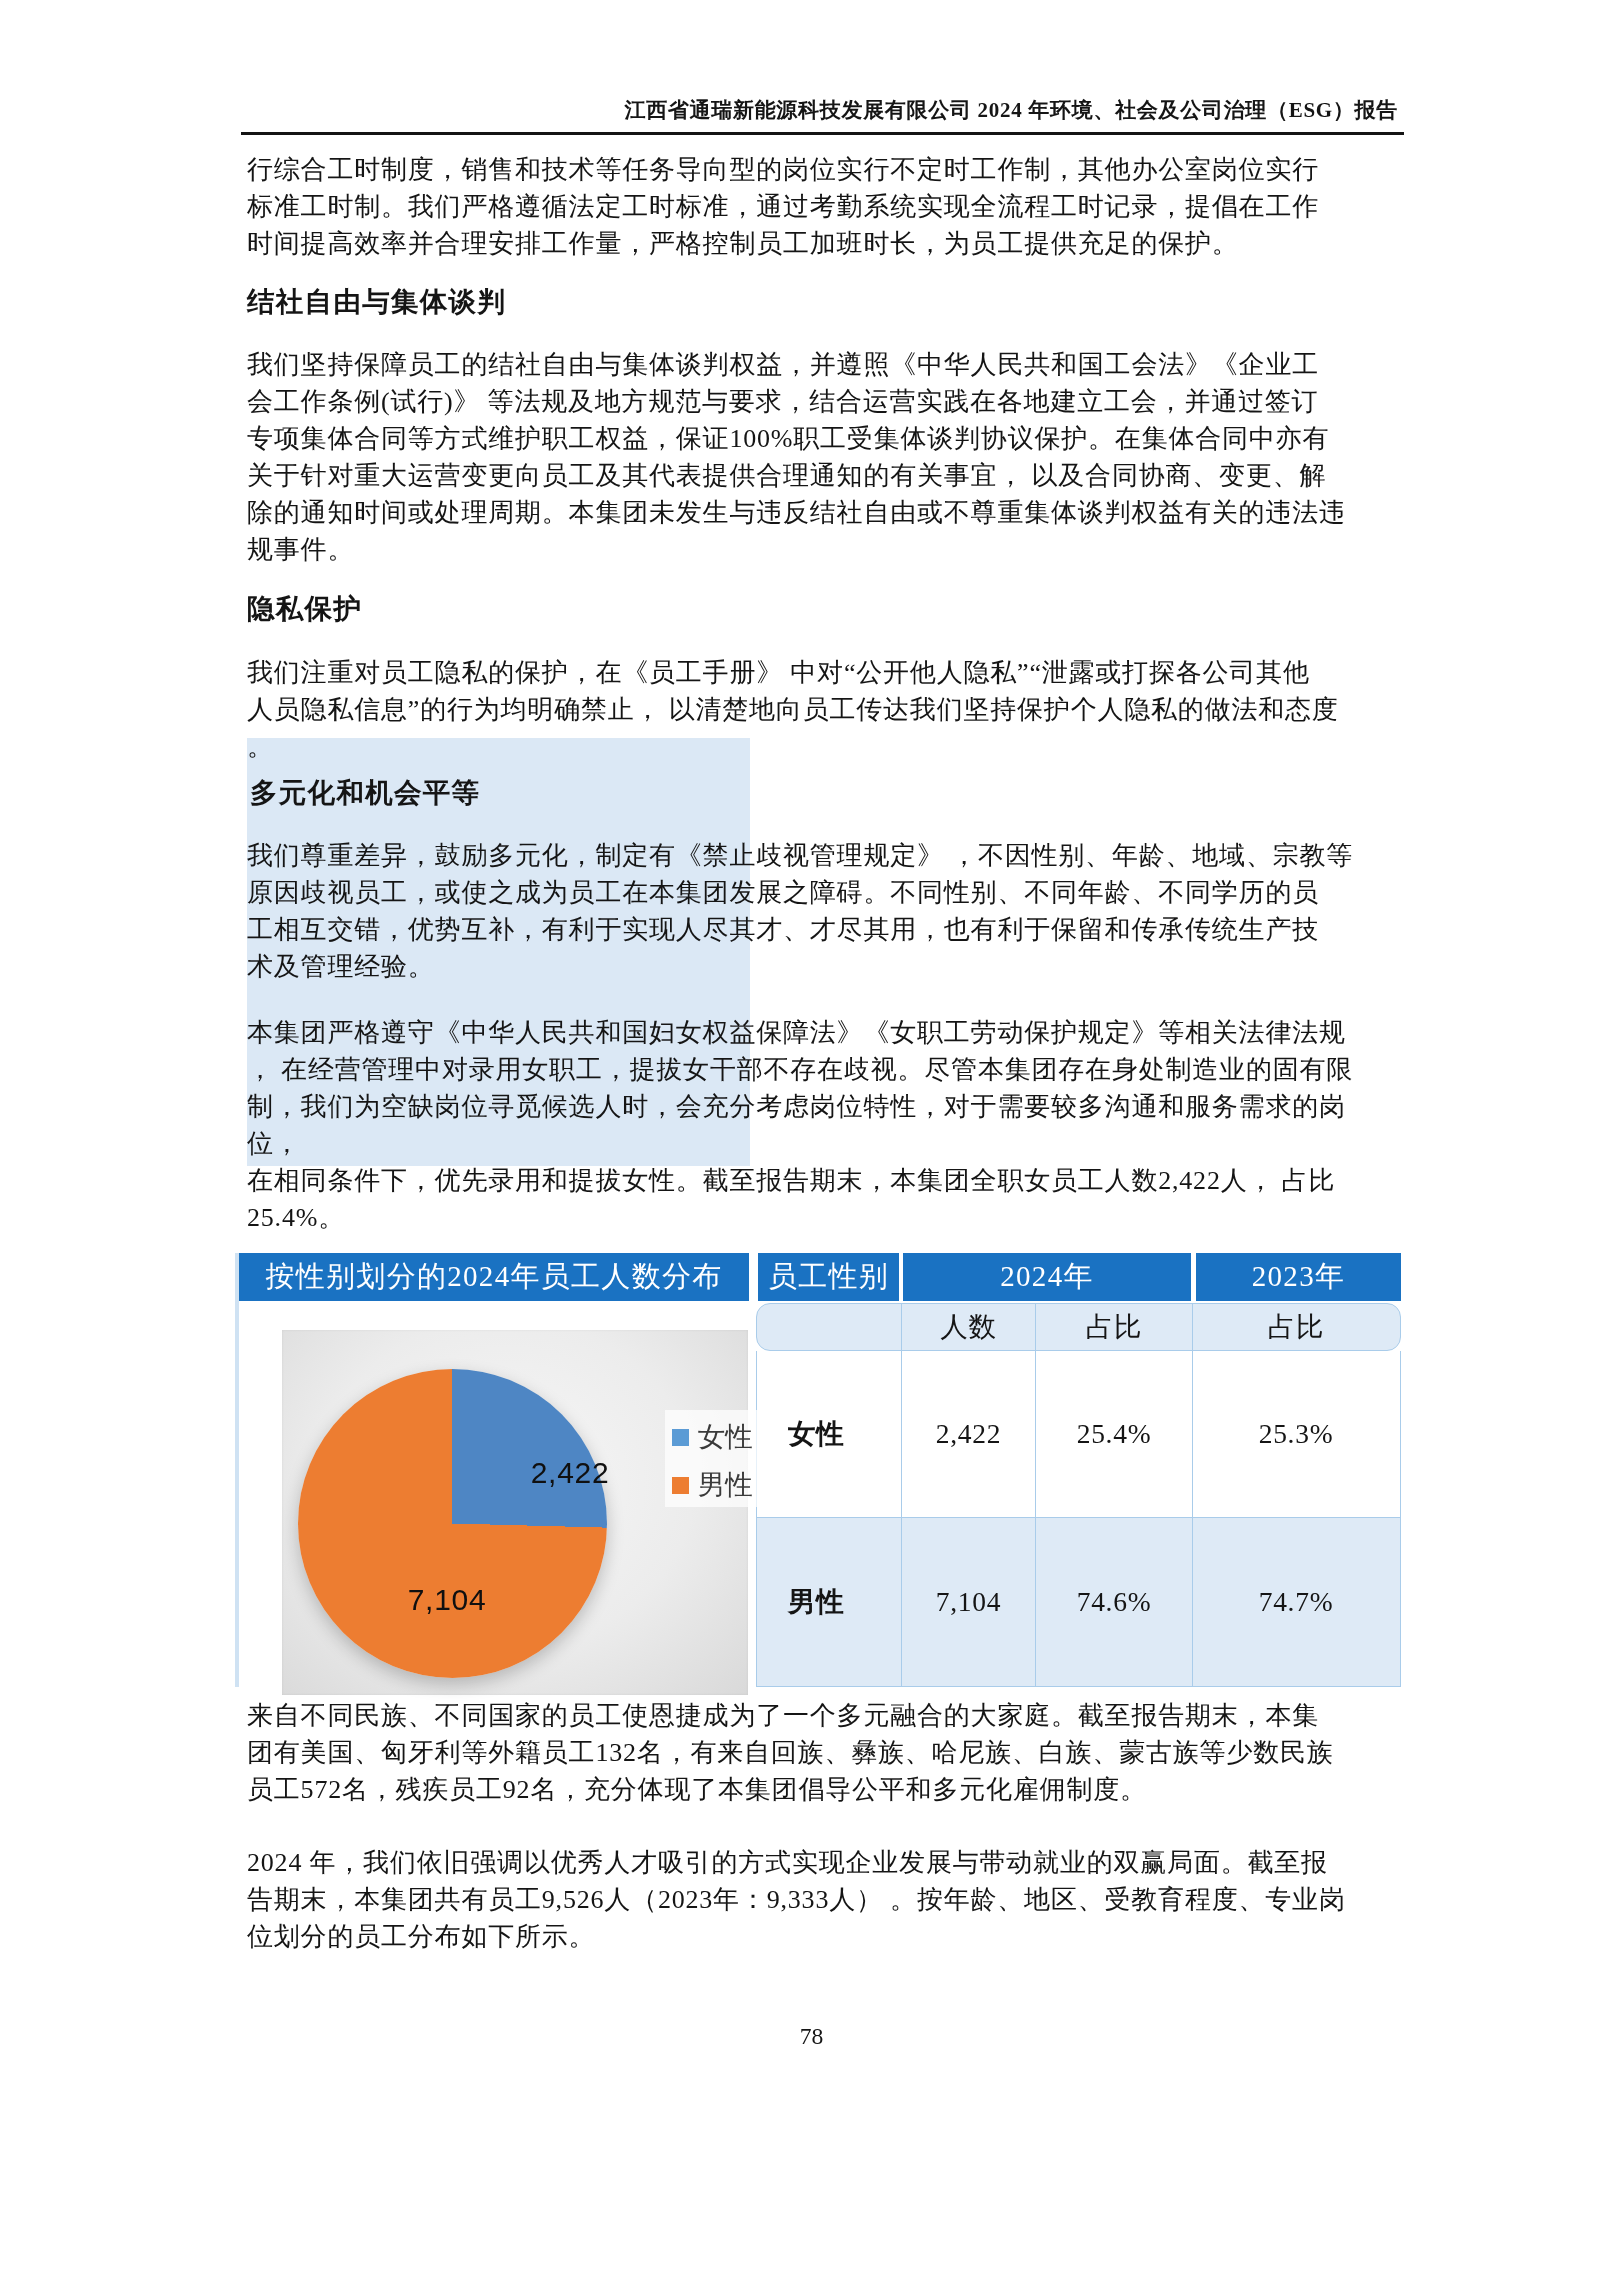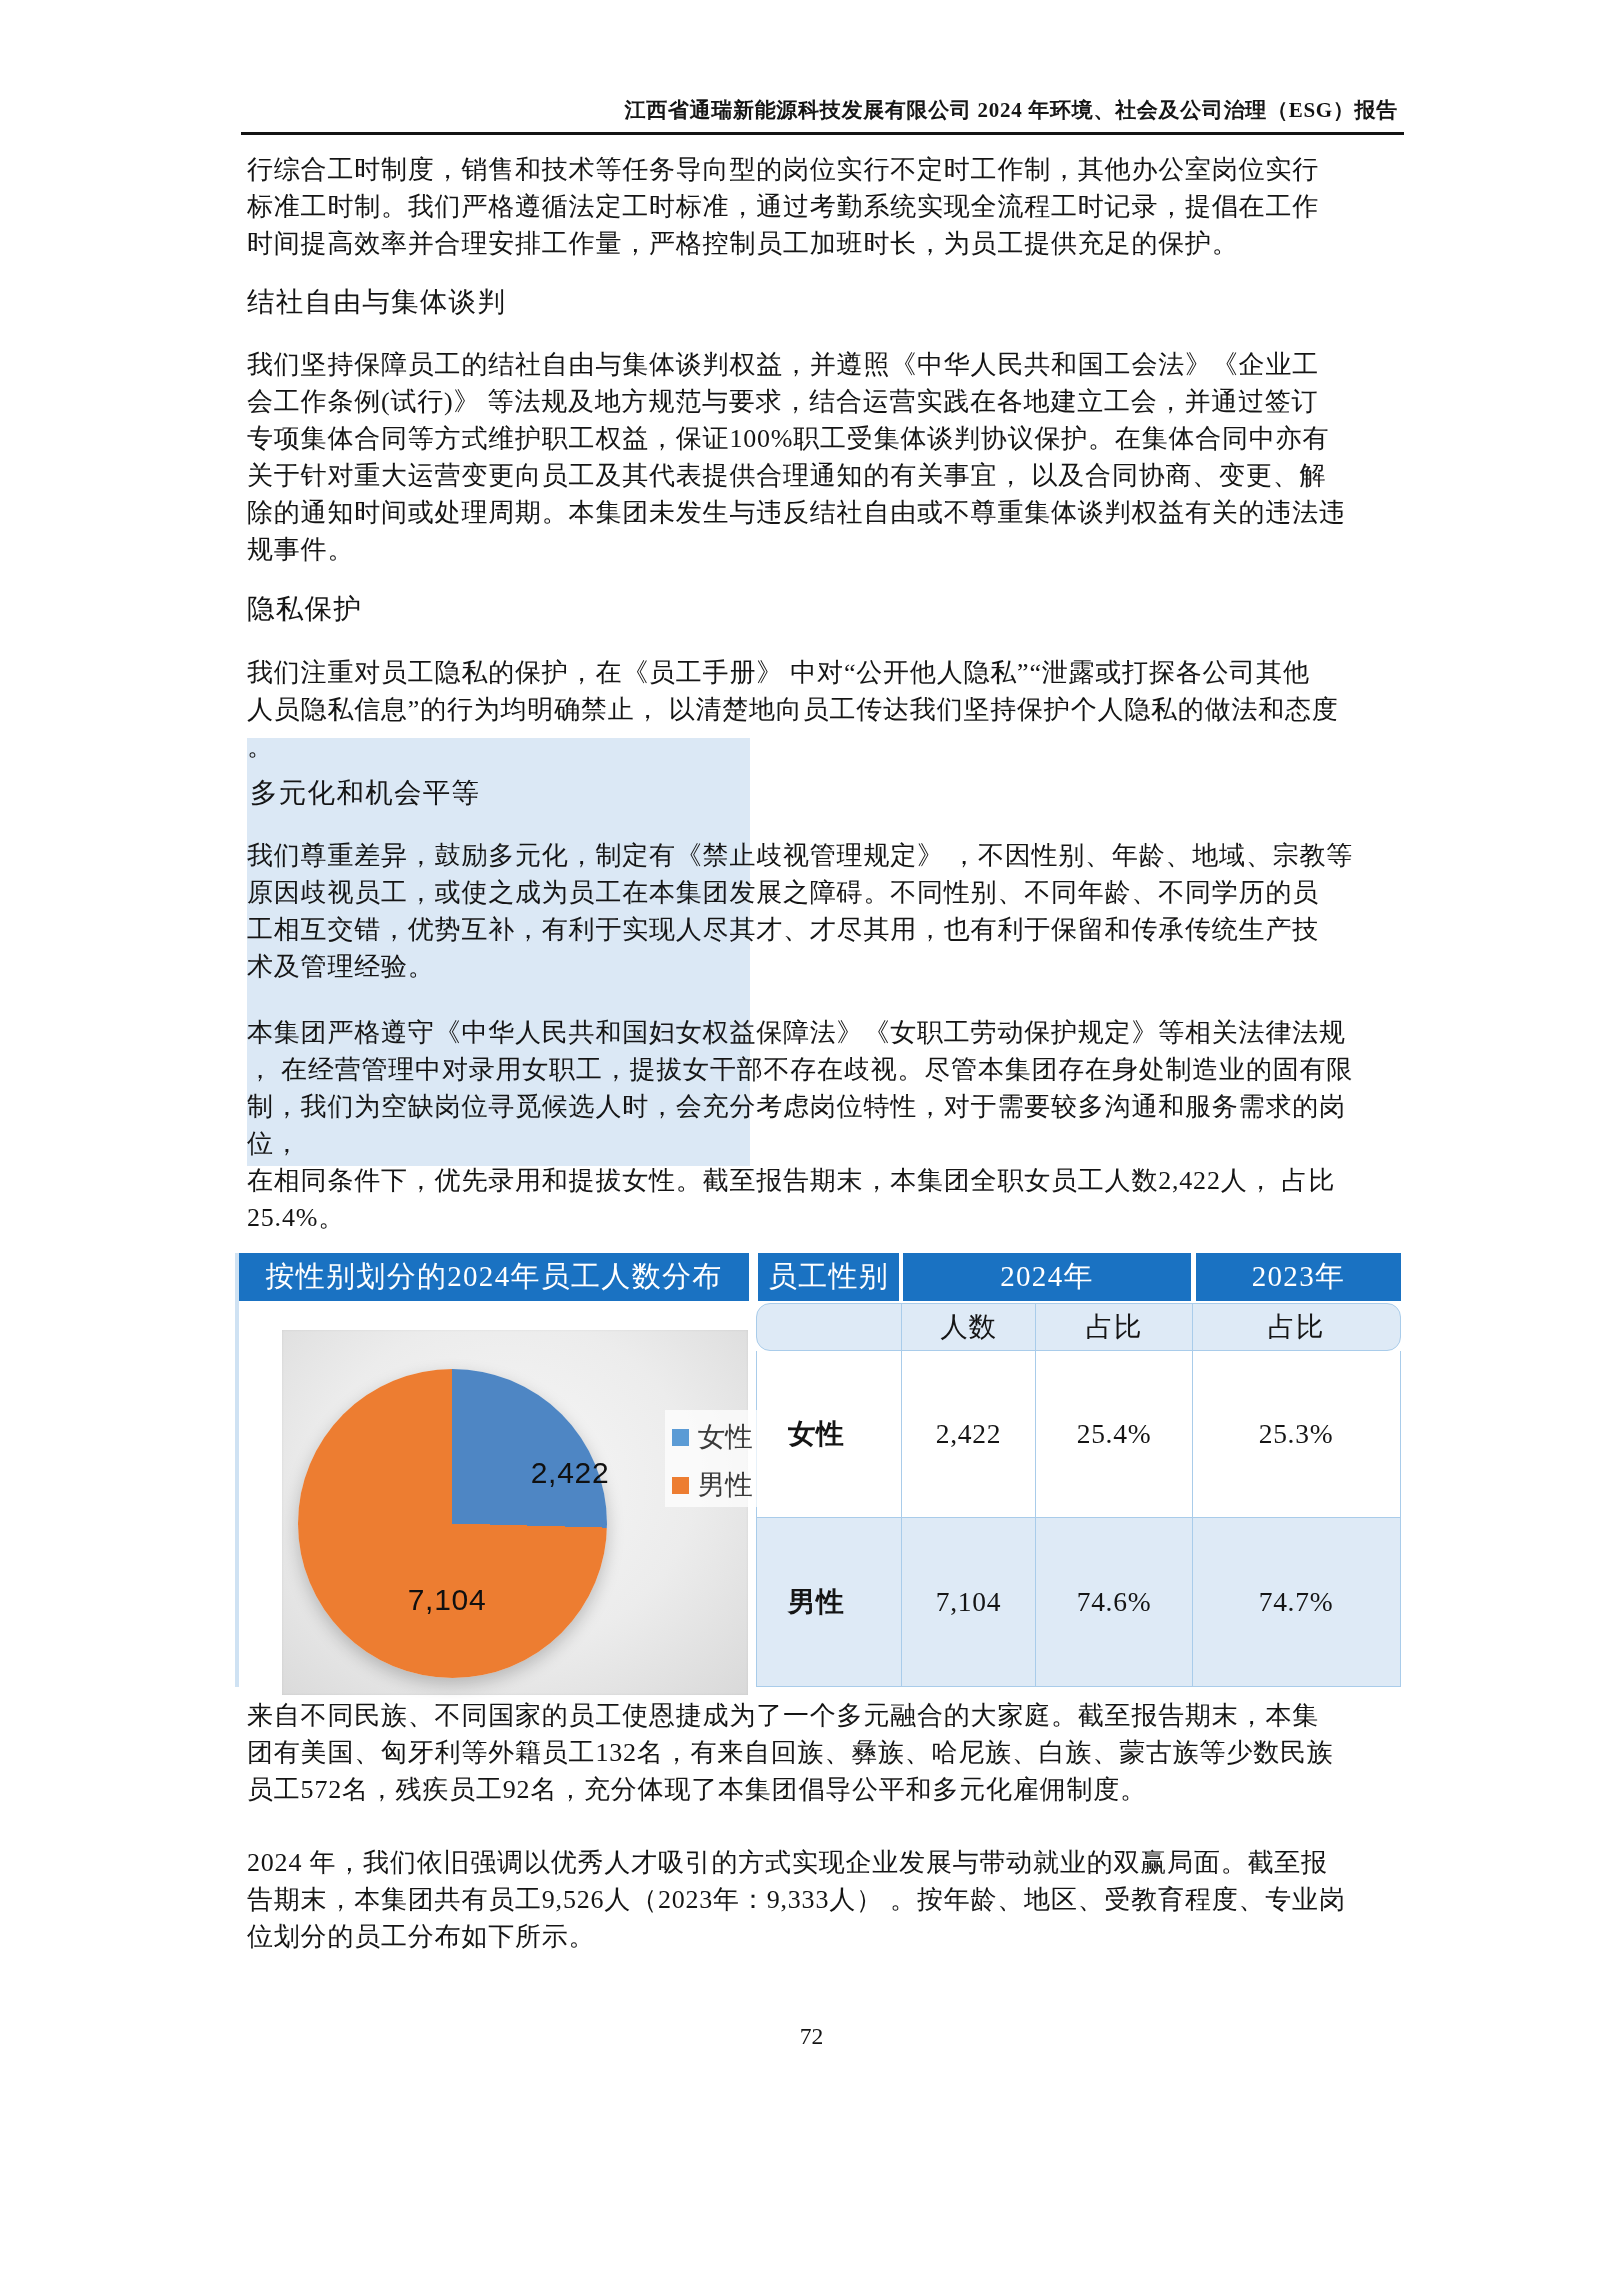--- a/index.html
+++ b/index.html
@@ -18,21 +18,21 @@
     position:absolute; left:241px; top:132px; width:1163px; height:0;
     border-top:2.6px solid #141414; border-bottom:0.7px solid #141414;
   }
   
   .pblock{ position:absolute; left:247px; width:1157px; }
   .pline{
     height:37px; line-height:37px; font-size:26px; letter-spacing:0.8px;
     white-space:nowrap;
   }
   .heading{
-    position:absolute; left:247px; font-size:27.5px; font-weight:normal;
+    position:absolute; left:247px; font-size:27.5px; font-weight:bold;
     letter-spacing:1.3px; line-height:38px; white-space:nowrap;
   }
   .heading-sans{ font-family:"Liberation Sans","DejaVu Sans",sans-serif; left:250px; }
   
   .hl-band{
     position:absolute; left:247px; top:738px; width:503px; height:428px;
     background:#dbe8f5;
   }
   
   .tbl{ position:absolute; left:239px; top:1253px; width:1161px; height:435px; }
@@ -204,16 +204,16 @@
     <div class="pline">团有美国、匈牙利等外籍员工132名，有来自回族、彝族、哈尼族、白族、蒙古族等少数民族</div>
     <div class="pline">员工572名，残疾员工92名，充分体现了本集团倡导公平和多元化雇佣制度。</div>
   </div>
 
   <div class="pblock" style="top:1844px">
     <div class="pline">2024 年，我们依旧强调以优秀人才吸引的方式实现企业发展与带动就业的双赢局面。截至报</div>
     <div class="pline">告期末，本集团共有员工9,526人（2023年：9,333人） 。按年龄、地区、受教育程度、专业岗</div>
     <div class="pline">位划分的员工分布如下所示。</div>
   </div>
 
-  <div class="page-num">72</div>
+  <div class="page-num">78</div>
 
 </div>
 
 
 </body></html>

